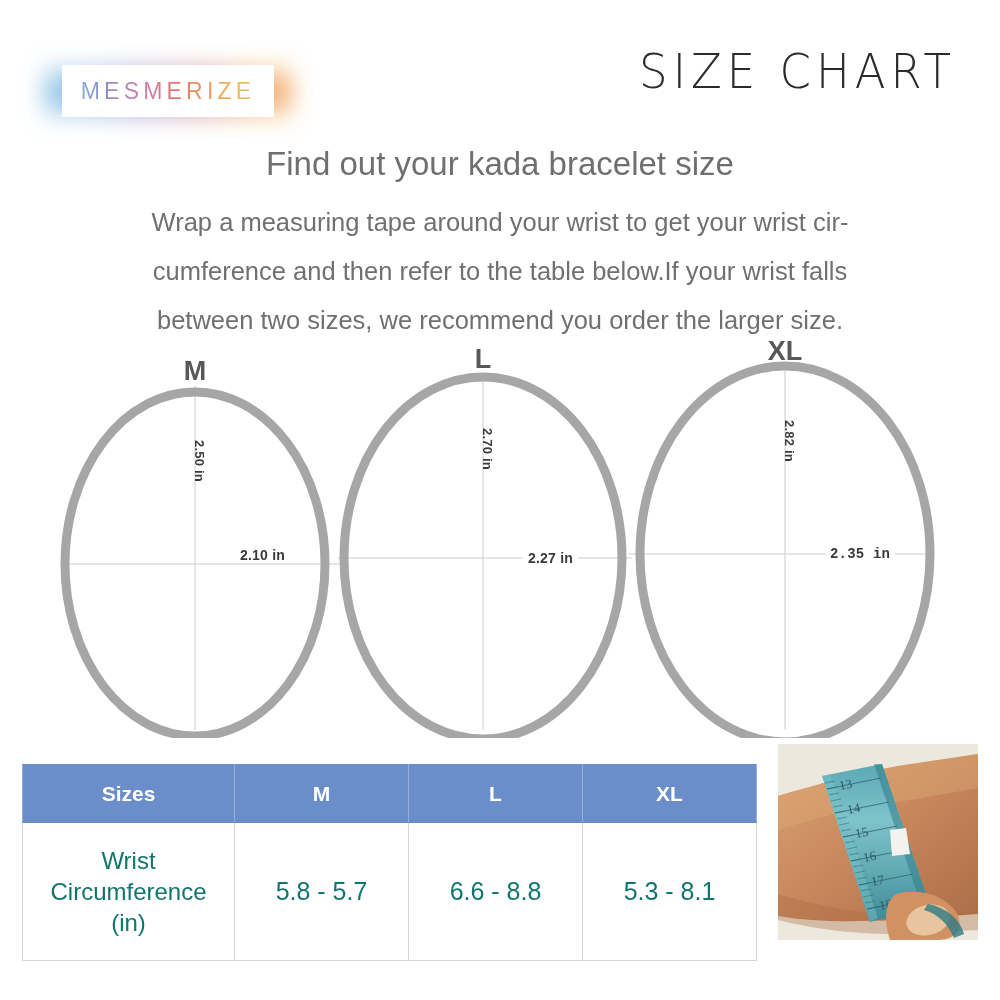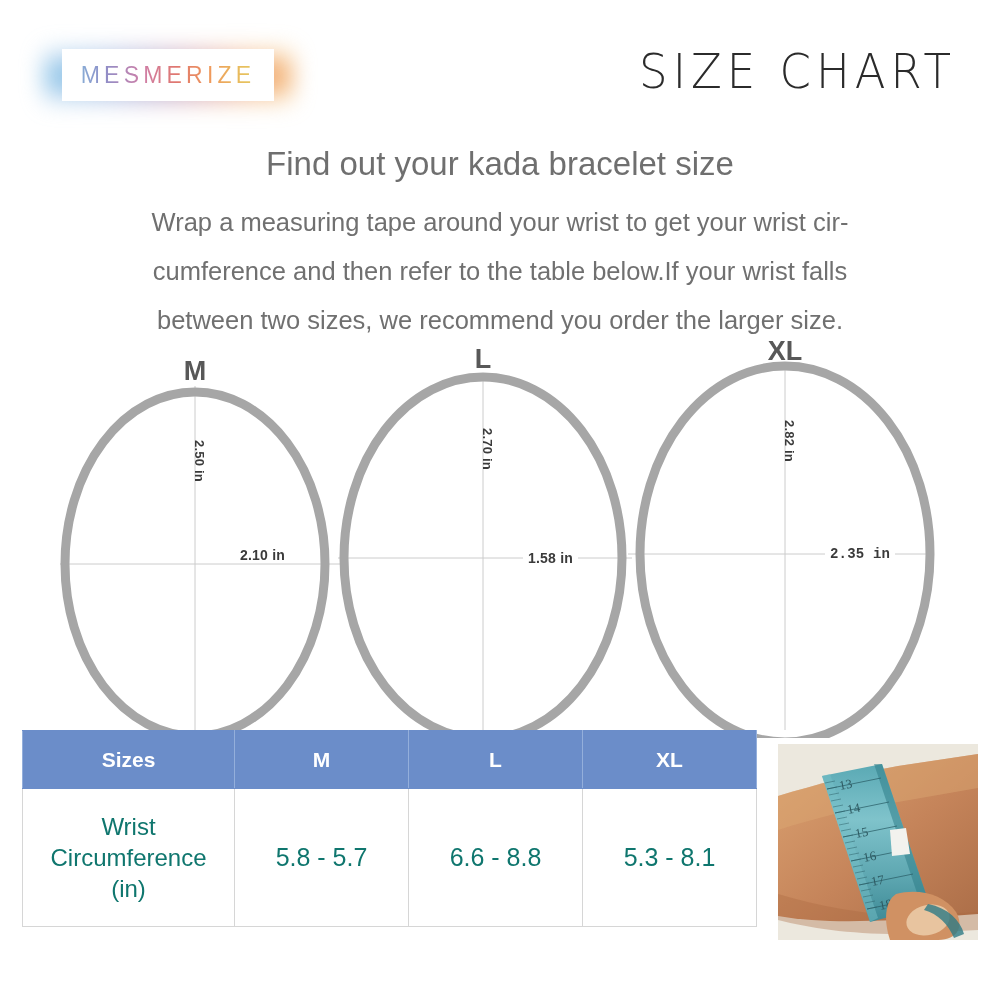--- a/index.html
+++ b/index.html
@@ -16,21 +16,21 @@
     position: relative;
     width: 1000px;
     height: 1000px;
     background: #ffffff;
   }
 
   
   #logo-wrap {
     position: absolute;
     left: 44px;
-    top: 40px;
+    top: 56px;
     width: 248px;
     height: 72px;
   }
   #logo-glow {
     position: absolute;
     left: 0; top: 0;
     width: 248px; height: 72px;
     border-radius: 4px;
     background:
       radial-gradient(ellipse at 8% 50%,  rgba(126,199,232,.85) 0%, rgba(126,199,232,0) 62%),
@@ -149,21 +149,21 @@
     white-space: nowrap;
     background: #ffffff;
     padding: 0 5px;
     letter-spacing: .2px;
   }
 
   
   #size-table {
     position: absolute;
     left: 22px;
-    top: 730px;
+    top: 764px;
     width: 734px;
     border-collapse: collapse;
     table-layout: fixed;
   }
   #size-table th, #size-table td {
     border: 1px solid #d6d6d6;
     text-align: center;
     vertical-align: middle;
   }
   #size-table thead th {
@@ -232,21 +232,21 @@
     </div>
 
     <div class="ring" style="left:330px; width:310px;">
       <div class="ring-label" style="left:153px; top:-2px;">L</div>
       <svg width="310" height="390" viewBox="0 0 310 390">
         <line x1="8" y1="210" x2="302" y2="210" stroke="#cccccc" stroke-width="1"></line>
         <line x1="153" y1="26" x2="153" y2="382" stroke="#cccccc" stroke-width="1"></line>
         <ellipse cx="153" cy="210" rx="139" ry="181" fill="none" stroke="#a6a6a6" stroke-width="9"></ellipse>
       </svg>
       <div class="vlabel" style="left:165px; top:80px;">2.70 in</div>
-      <div class="hlabel" style="left:193px; top:202px;">1.58 in</div>
+      <div class="hlabel" style="left:193px; top:202px;">2.27 in</div>
     </div>
 
     <div class="ring" style="left:620px; width:320px;">
       <div class="ring-label" style="left:165px; top:-10px;">XL</div>
       <svg width="320" height="390" viewBox="0 0 320 390">
         <line x1="8" y1="206" x2="312" y2="206" stroke="#cccccc" stroke-width="1"></line>
         <line x1="165" y1="18" x2="165" y2="382" stroke="#cccccc" stroke-width="1"></line>
         <ellipse cx="165" cy="206" rx="145" ry="188" fill="none" stroke="#a6a6a6" stroke-width="9"></ellipse>
       </svg>
       <div class="vlabel" style="left:177px; top:72px;">2.82 in</div>

